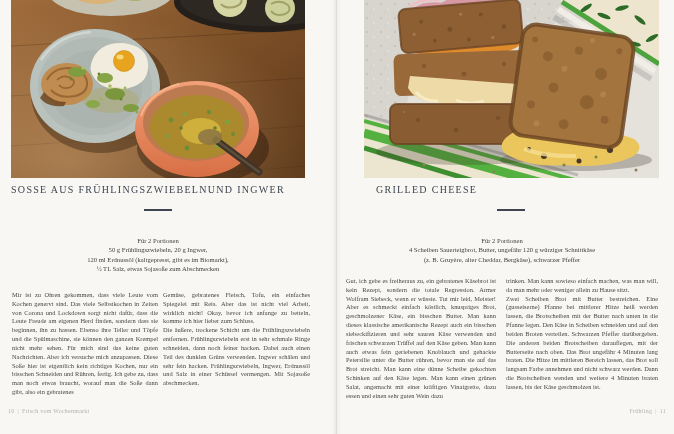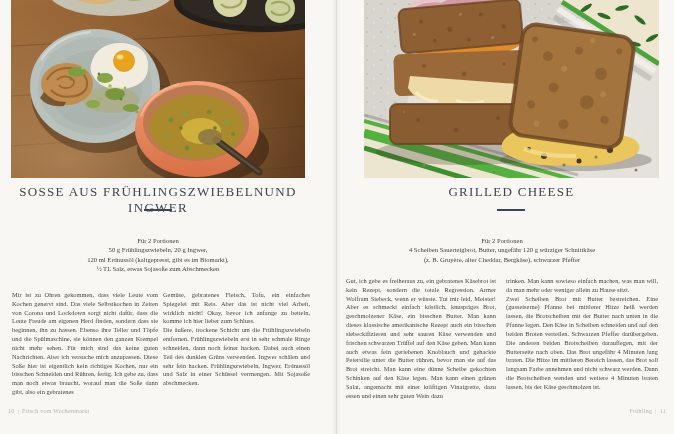--- a/index.html
+++ b/index.html
@@ -15,25 +15,25 @@
   }
   .seam{
     position:absolute;top:0;left:332px;width:9px;height:434px;
     background:linear-gradient(90deg, rgba(0,0,0,0) 0%, rgba(0,0,0,0.06) 45%, rgba(0,0,0,0.10) 50%, rgba(0,0,0,0.03) 60%, rgba(0,0,0,0) 100%);
   }
   .photo{position:absolute;display:block;}
   .photo-left{left:11px;top:0;}
   .photo-right{left:364px;top:0;}
   .recipe-title{
     position:absolute;margin:0;top:184px;
-    text-align:center;font-weight:normal;
-    font-size:13px;letter-spacing:1.3px;color:#3d4550;
+    font-weight:normal;
+    font-size:10px;letter-spacing:1.3px;color:#3d4550;
   }
   .title-left{left:11px;width:294px;}
-  .title-right{left:364px;width:295px;}
+  .title-right{left:376px;width:295px;}
   .title-rule{position:absolute;top:209px;width:28px;height:2px;background:#3d4550;}
   .rule-left{left:144px;}
   .rule-right{left:497px;}
   .ingredients{
     position:absolute;top:236px;text-align:center;
     font-size:6.6px;line-height:1.42;color:#45433f;
   }
   .ing-left{left:11px;width:294px;}
   .ing-right{left:346px;width:312px;}
   .ingredients .servings{display:block;}

